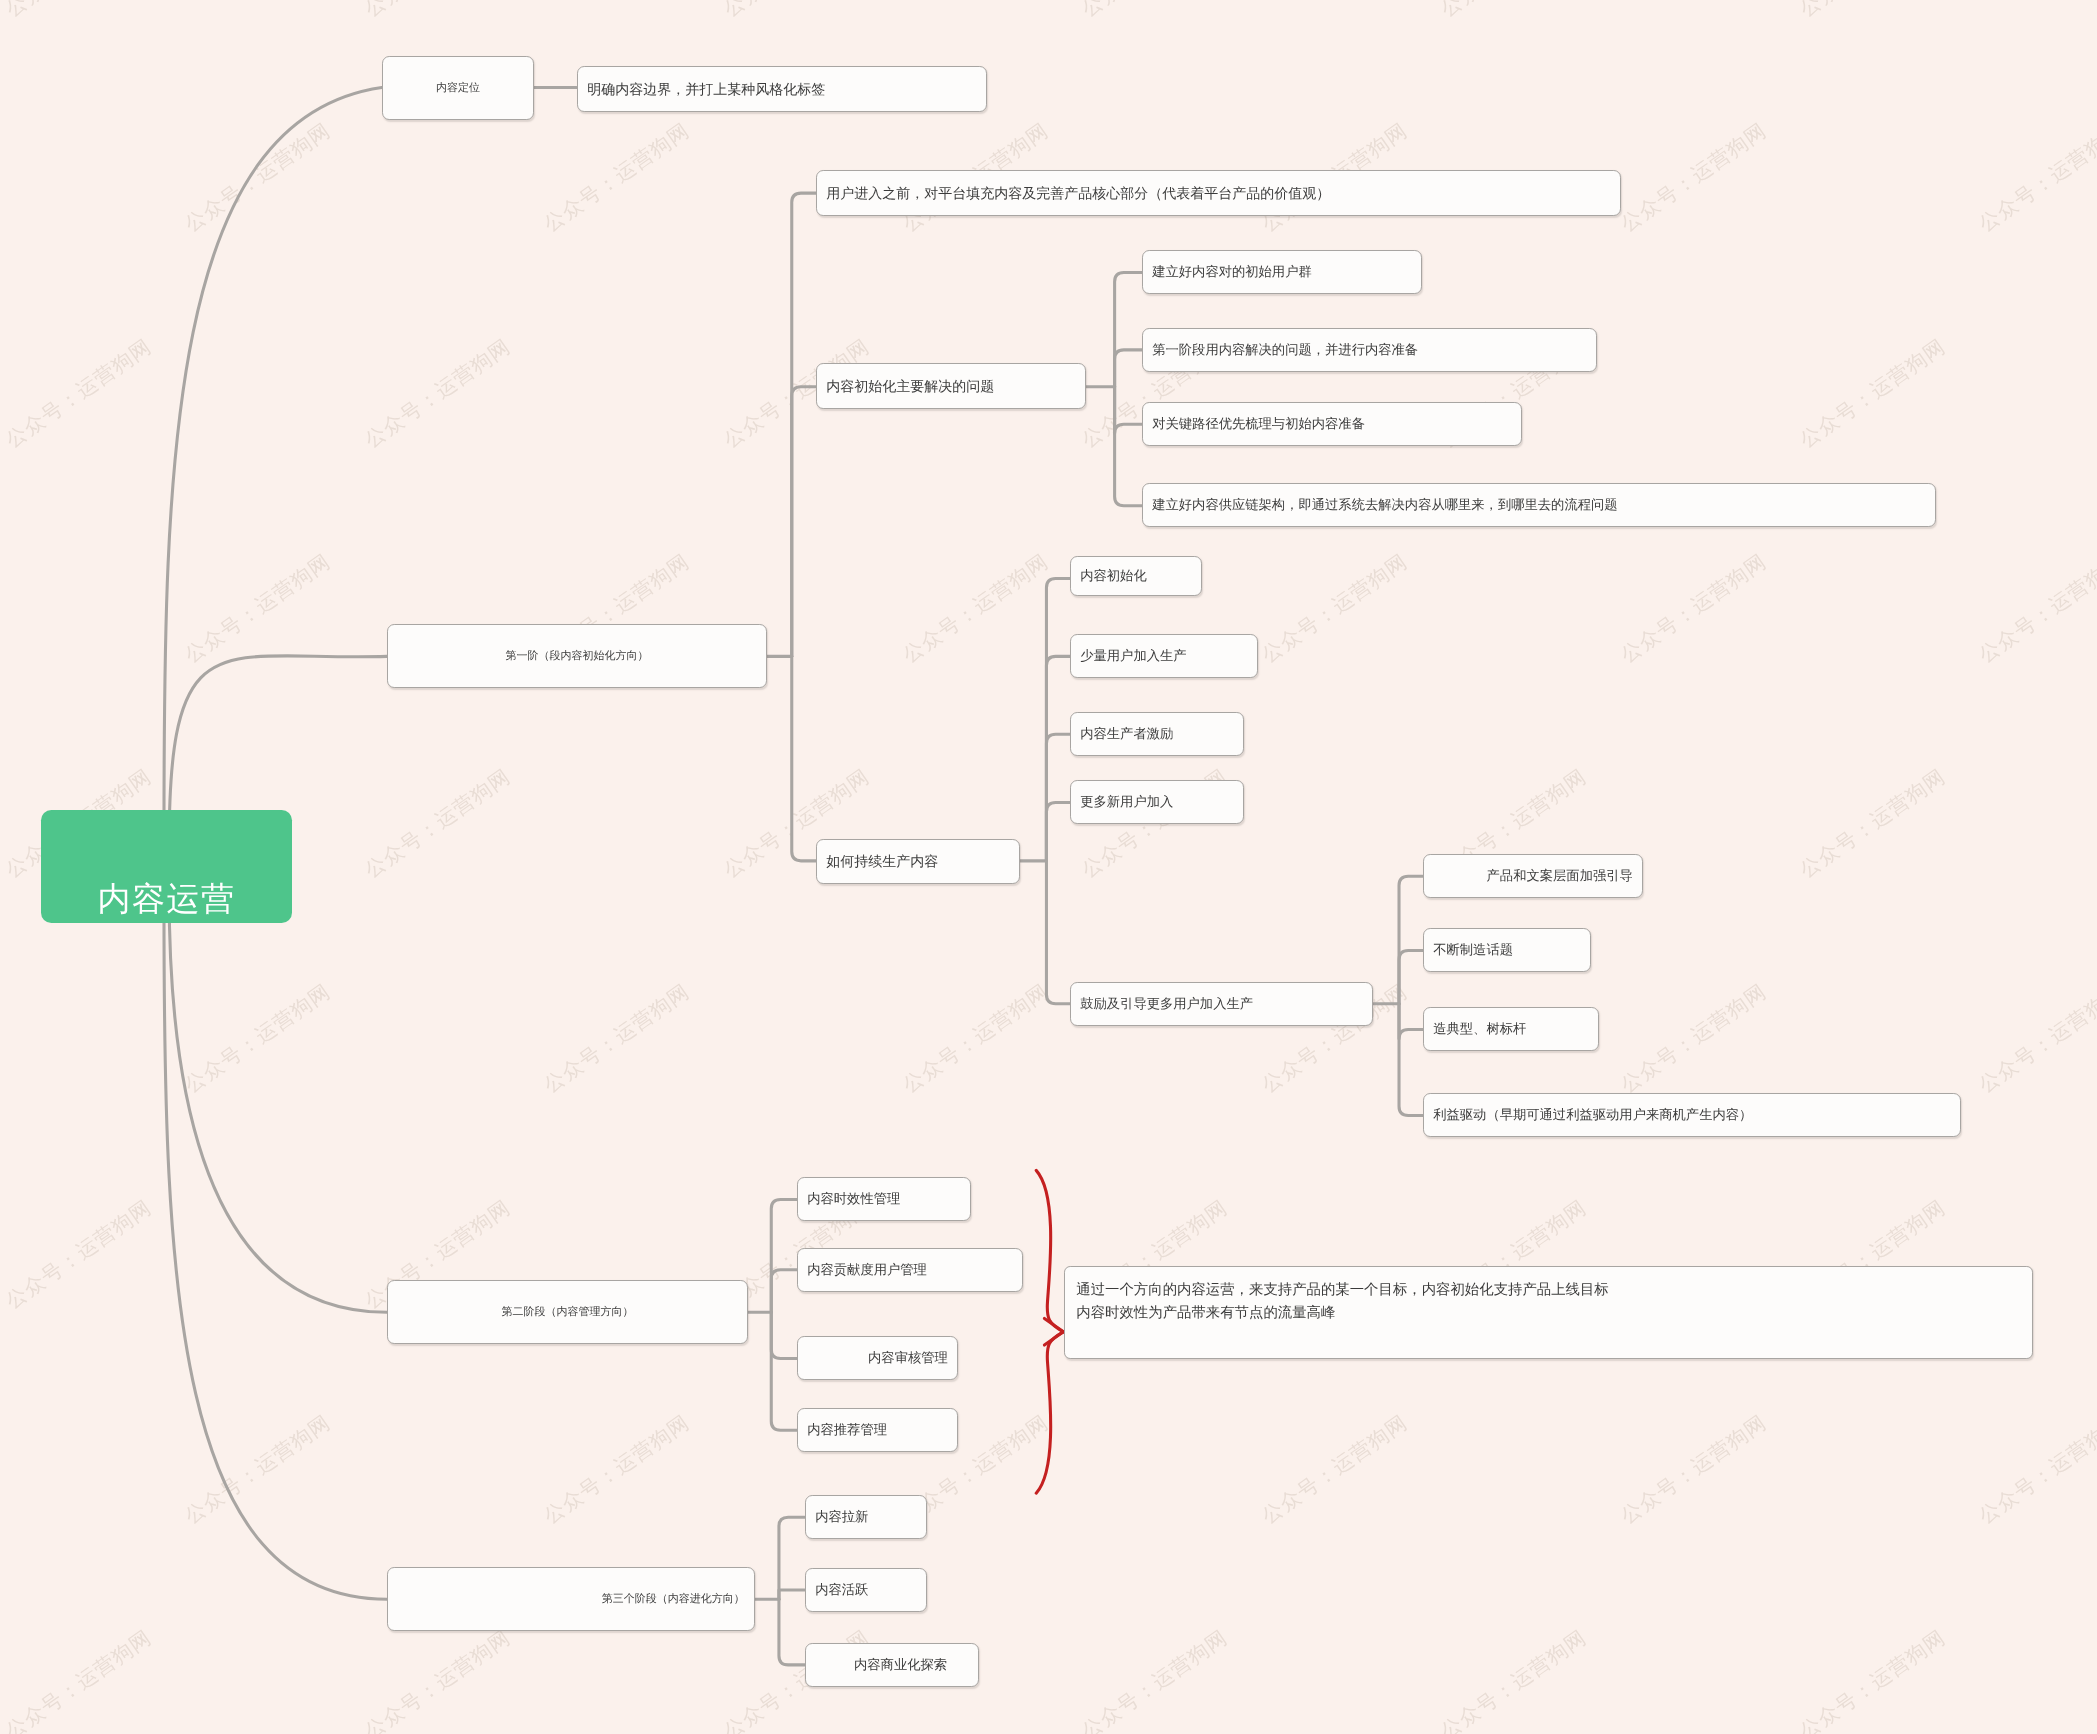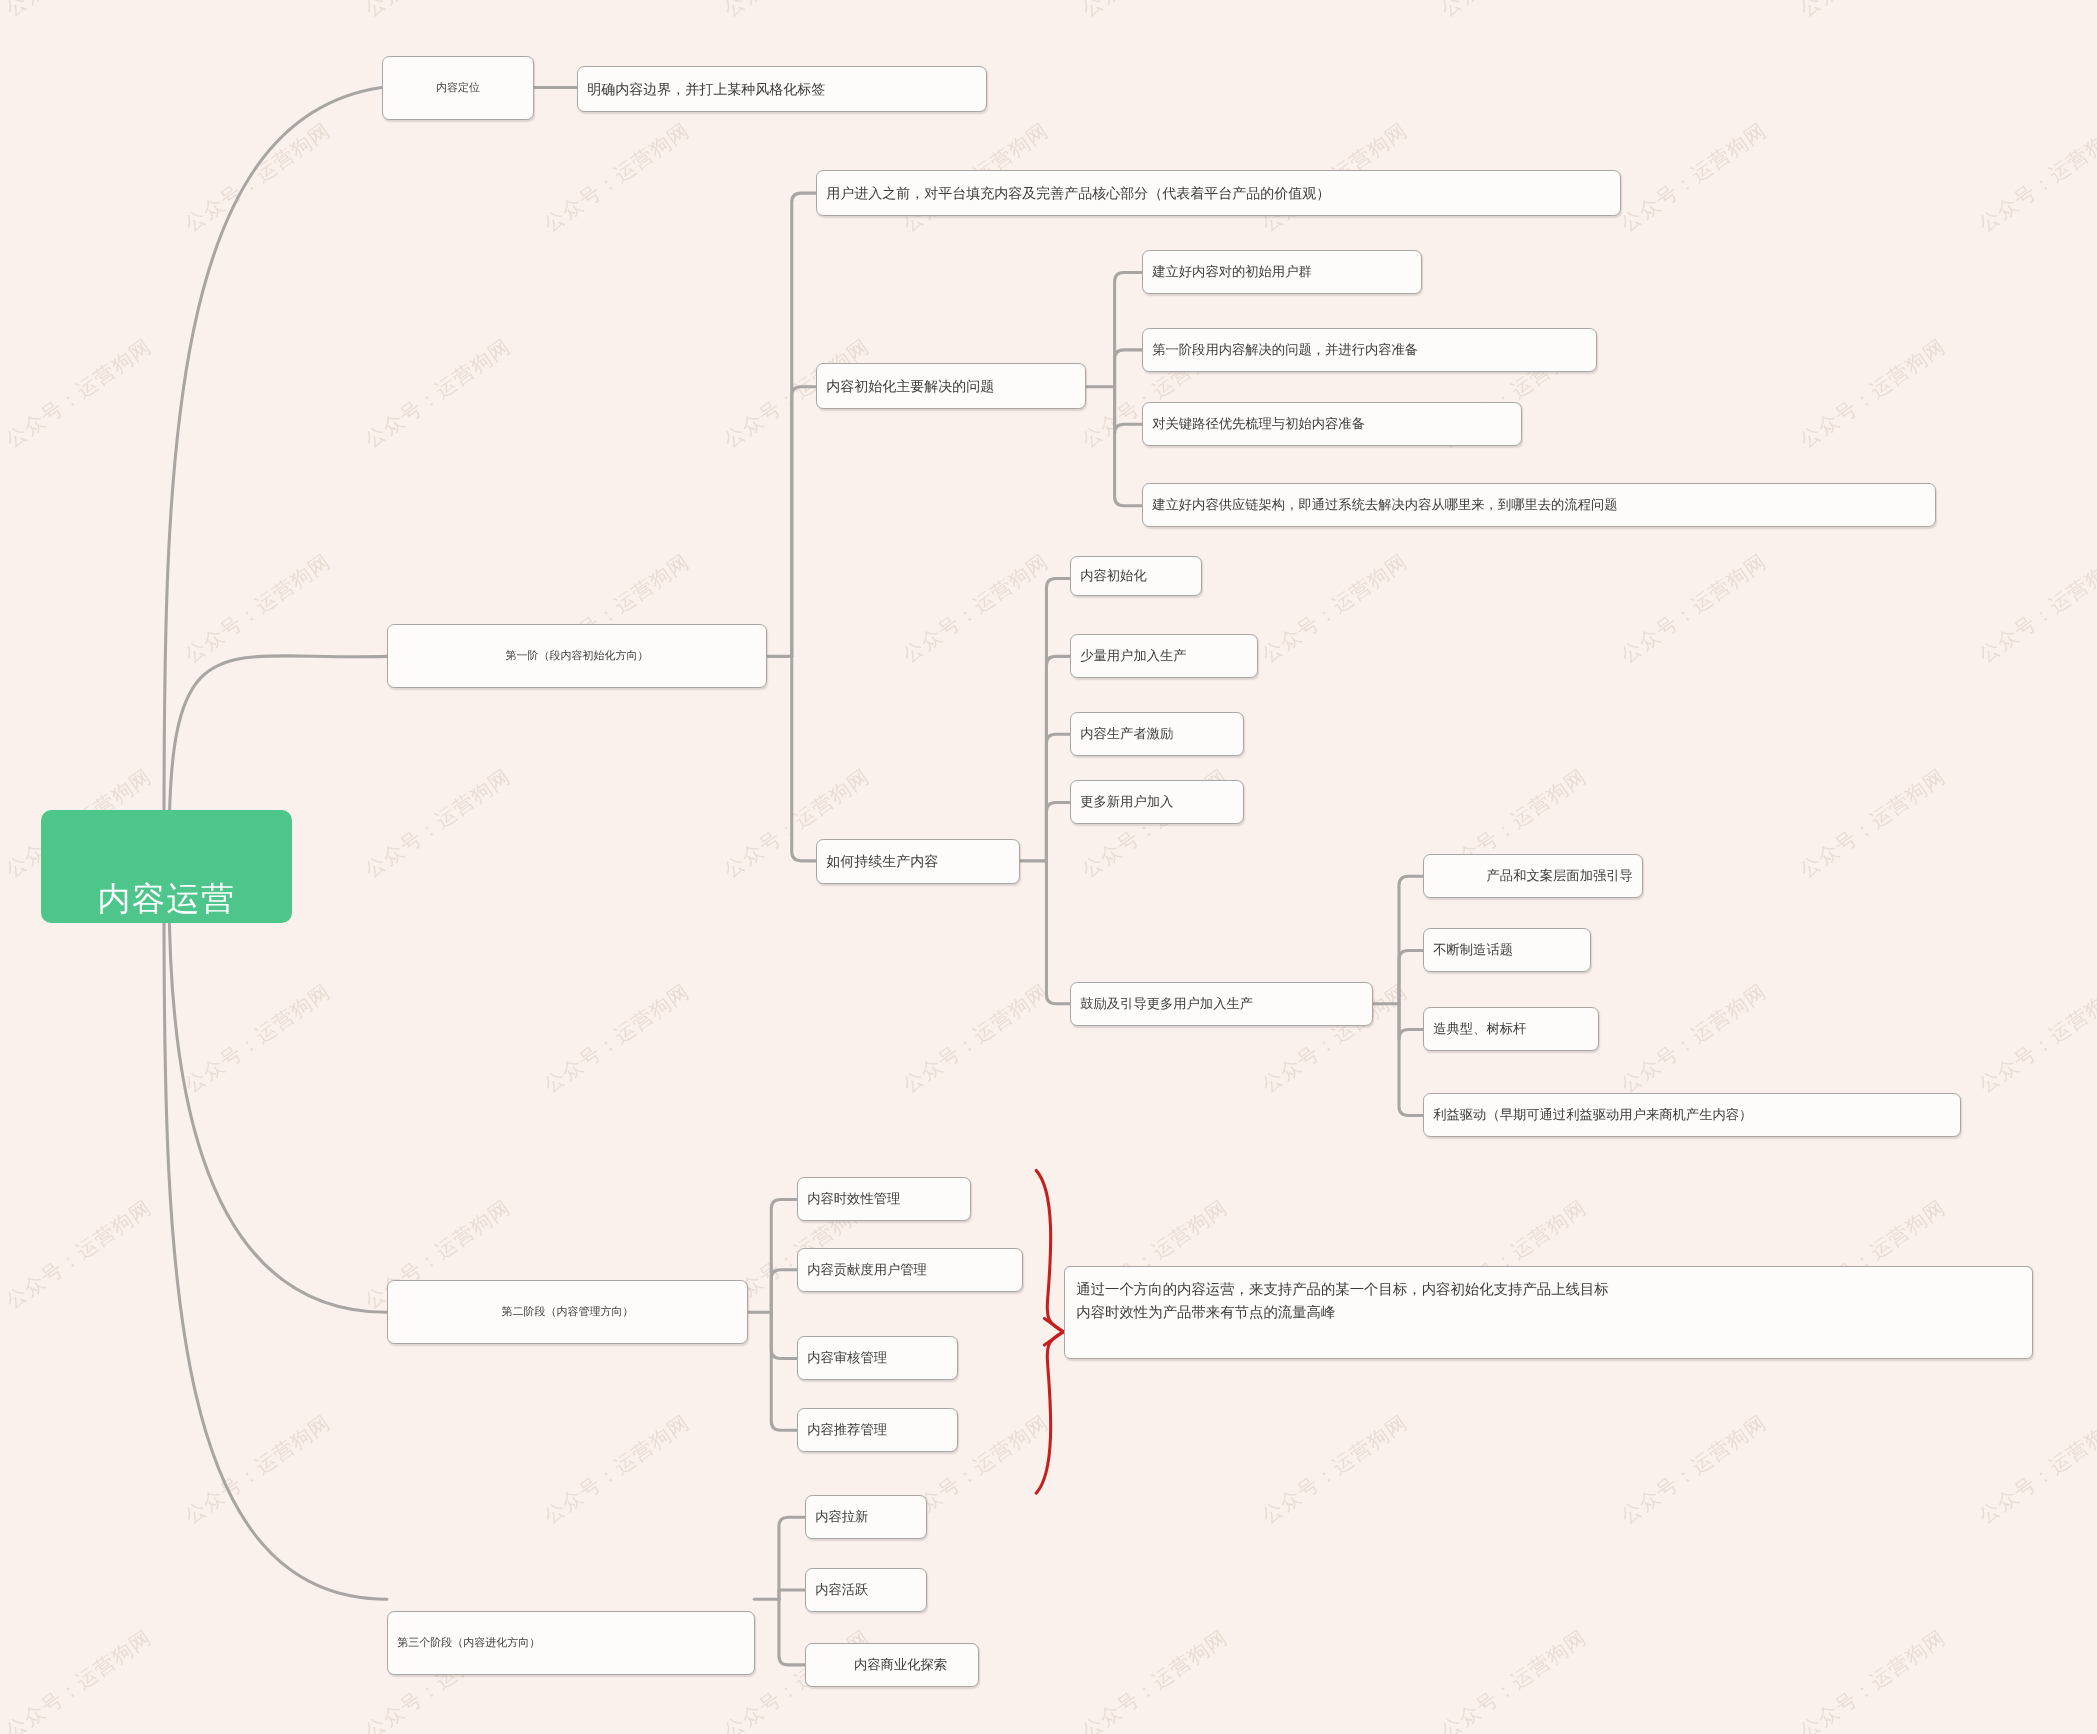--- a/index.html
+++ b/index.html
@@ -275,35 +275,35 @@
     <div class="node lvl3" style="left:1423px; top:1093px; width:538px; height:44px;">
       <span>利益驱动（早期可通过利益驱动用户来商机产生内容）</span>
     </div>
 
     <div class="node lvl3" style="left:797px; top:1177px; width:174px; height:44px;">
       <span>内容时效性管理</span>
     </div>
     <div class="node lvl3" style="left:797px; top:1248px; width:226px; height:44px;">
       <span>内容贡献度用户管理</span>
     </div>
-    <div class="node lvl3" style="left:797px; top:1336px; width:161px; height:44px;">
+    <div class="node lvl3" style="left:797px; top:1336px; width:161px; height:44px;justify-content:flex-end;">
       <span>内容审核管理</span>
     </div>
     <div class="node lvl3" style="left:797px; top:1408px; width:161px; height:44px;">
       <span>内容推荐管理</span>
     </div>
 
     <div class="node note" style="left:1064px; top:1266px; width:969px; height:93px;">
       <div style="display:flex; flex-direction:column;">
         <span>通过一个方向的内容运营，来支持产品的某一个目标，内容初始化支持产品上线目标</span>
         <span>内容时效性为产品带来有节点的流量高峰</span>
       </div>
     </div>
 
-    <div class="node lvl1" style="left:387px; top:1611px; width:368px; height:64px; justify-content:flex-start;">
+    <div class="node lvl1" style="left:387px; top:1567px; width:368px; height:64px; justify-content:flex-end;">
       <span>第三个阶段（内容进化方向）</span>
     </div>
 
     <div class="node lvl3" style="left:805px; top:1495px; width:122px; height:44px;">
       <span>内容拉新</span>
     </div>
     <div class="node lvl3" style="left:805px; top:1568px; width:122px; height:44px;">
       <span>内容活跃</span>
     </div>
     <div class="node lvl3" style="left:805px; top:1643px; width:174px; height:44px;padding-left:48px;">

